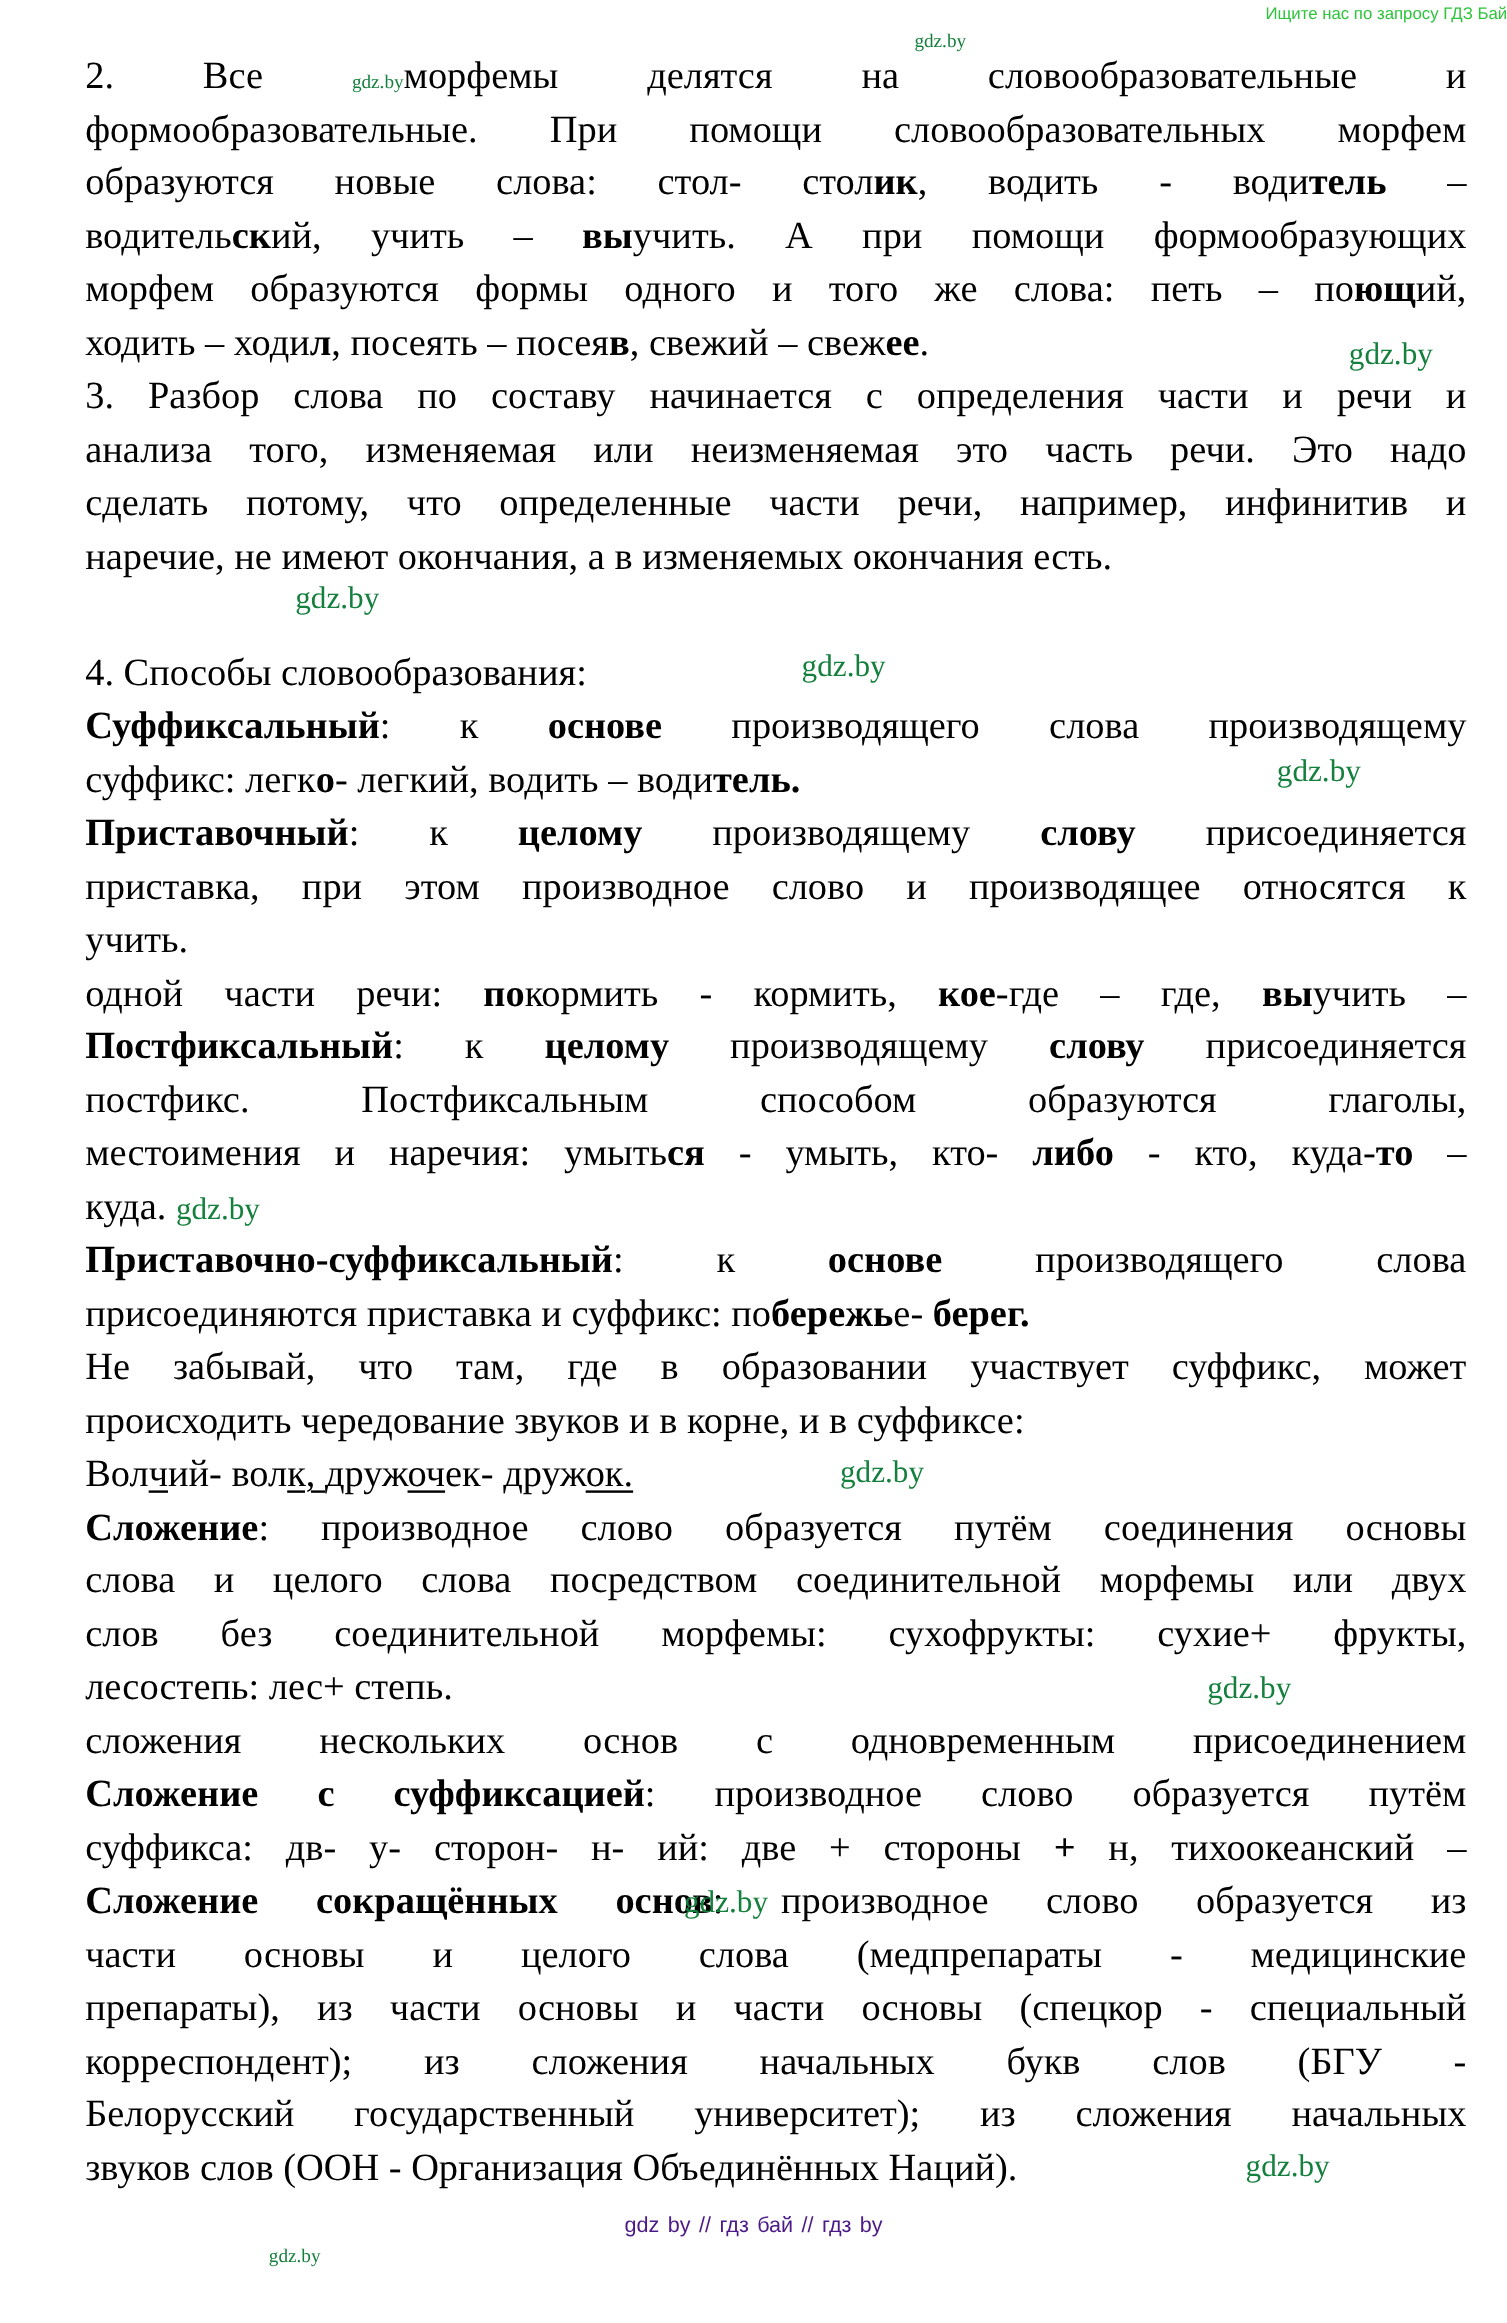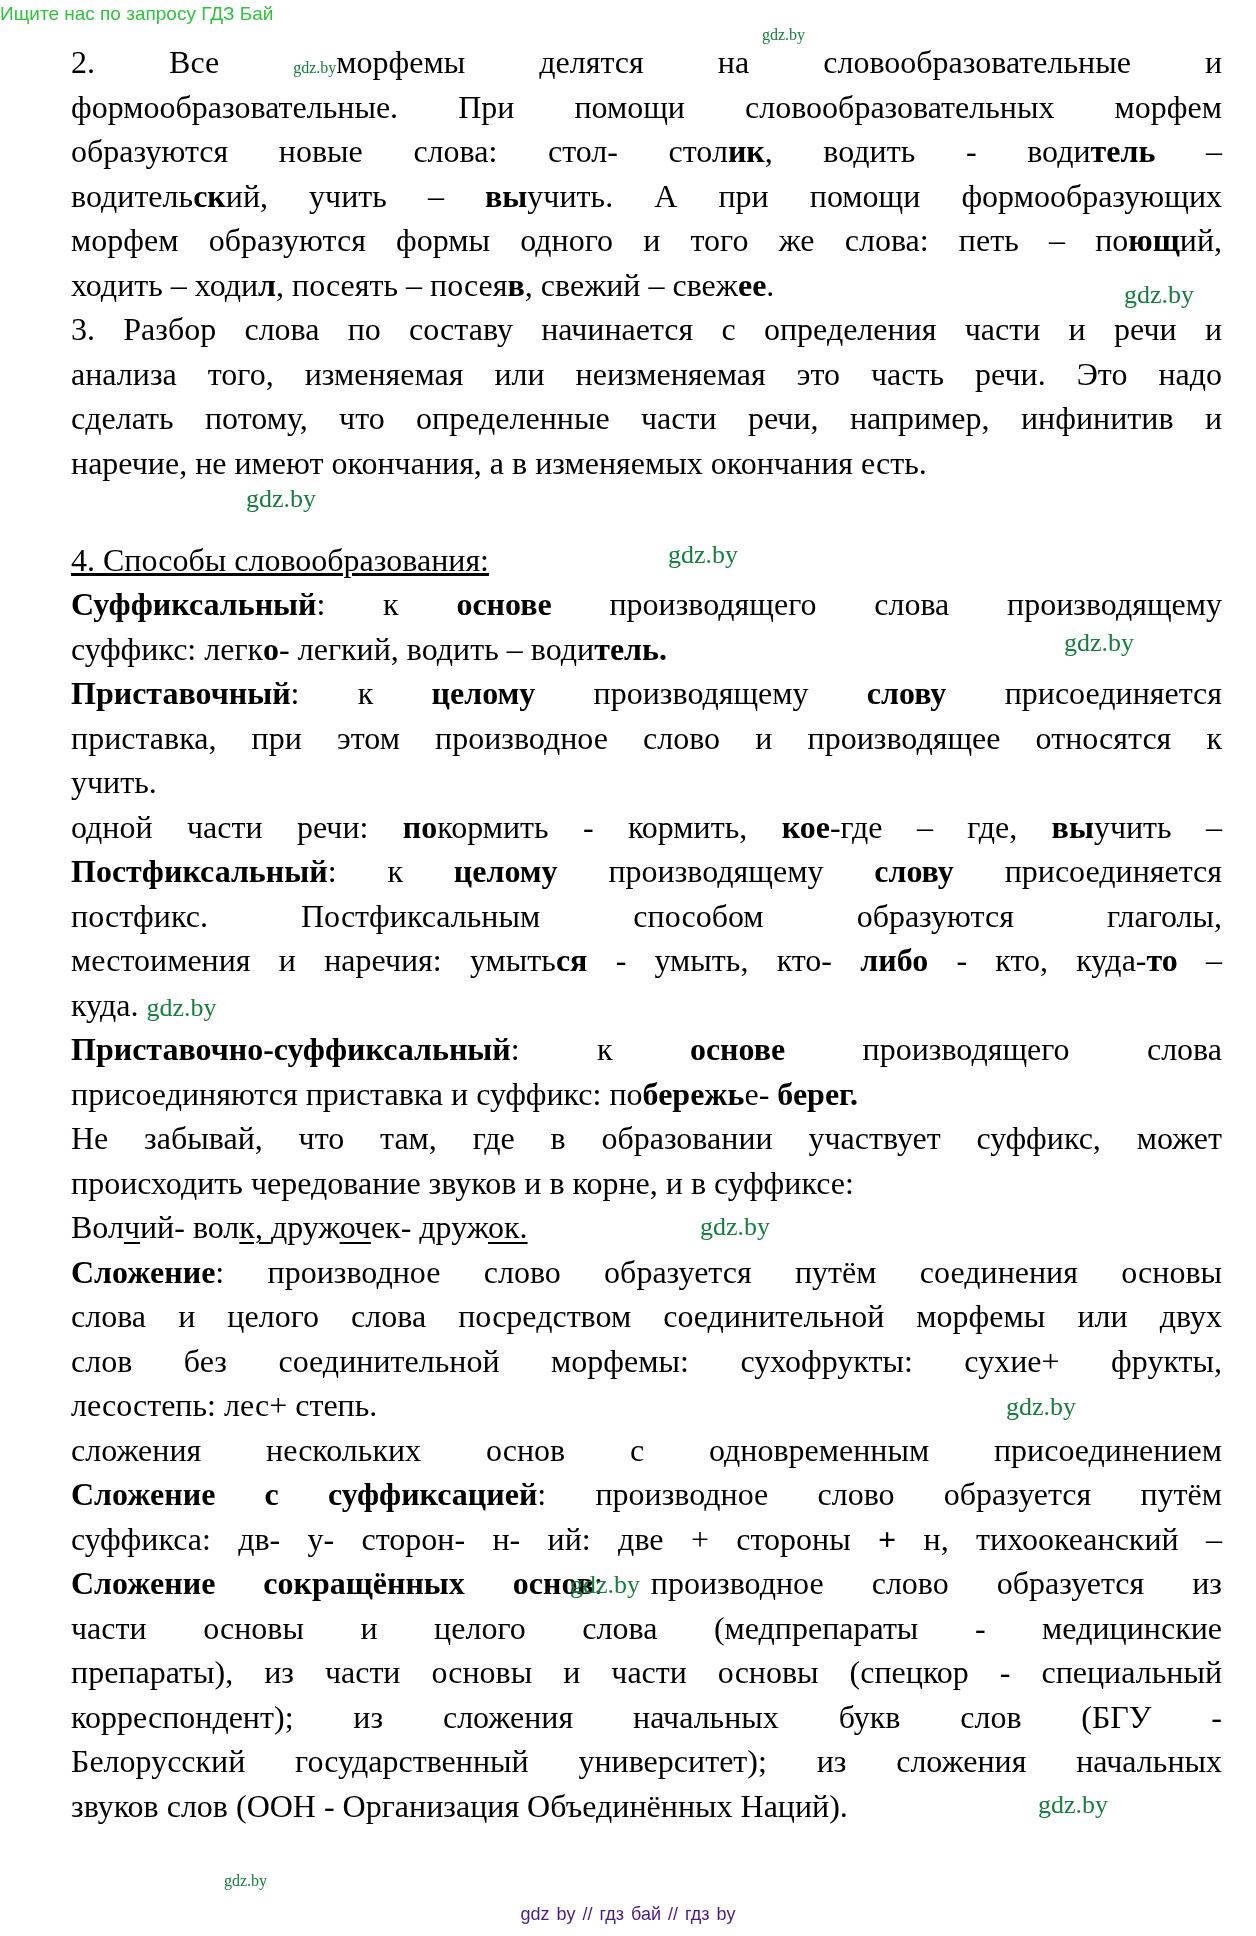--- a/index.html
+++ b/index.html
@@ -2,39 +2,39 @@
 <html><head>
 <meta charset="utf-8">
 <style>
   html, body { margin: 0; padding: 0; background: #ffffff; }
   body {
     width: 1256px; height: 1936px; position: relative; overflow: hidden;
     font-family: "Liberation Serif", "DejaVu Serif", serif;
     color: #000;
   }
   .top-banner {
-    position: absolute; left: 0; top: 3px; width: 1256px; text-align: left;
+    position: absolute; left: 0; top: 3px; width: 1256px; text-align: right;
     font-family: "Liberation Sans", "DejaVu Sans", sans-serif;
-    font-size: 19px; color: #2ec43c;
+    font-size: 14px; color: #2ec43c;
   }
   .footer {
-    position: absolute; left: 0; top: 1904px; width: 1256px; text-align: center;
+    position: absolute; left: 0; top: 1844px; width: 1256px; text-align: center;
     font-family: "Liberation Sans", "DejaVu Sans", sans-serif;
     font-size: 18px; color: #4b1a87;
     word-spacing: 2px;
   }
   .content {
     position: absolute; left: 44px; top: 40px; width: 1178px;
   }
   .line {
     height: 44.5px; line-height: 44.5px; font-size: 32px;
     white-space: nowrap; overflow: visible; margin-left: 27px;
   }
   .line.justify { text-align: justify; text-align-last: justify; }
-  .line.gap-before { margin-top: 8px; text-decoration: underline; }
+  .line.gap-before { margin-top: 8px; }
   .b { font-weight: bold; }
   .u { text-decoration: underline; text-decoration-thickness: 2px; text-underline-offset: 4px; }
   .wm {
     position: absolute;
     font-family: Liberation Serif, serif;
     color: #15803d; font-size: 26px;
   }
   .wm.small { font-size: 16px; }
   .wm.inline { position: static; font-size: 16px; vertical-align: baseline; }
 </style>

